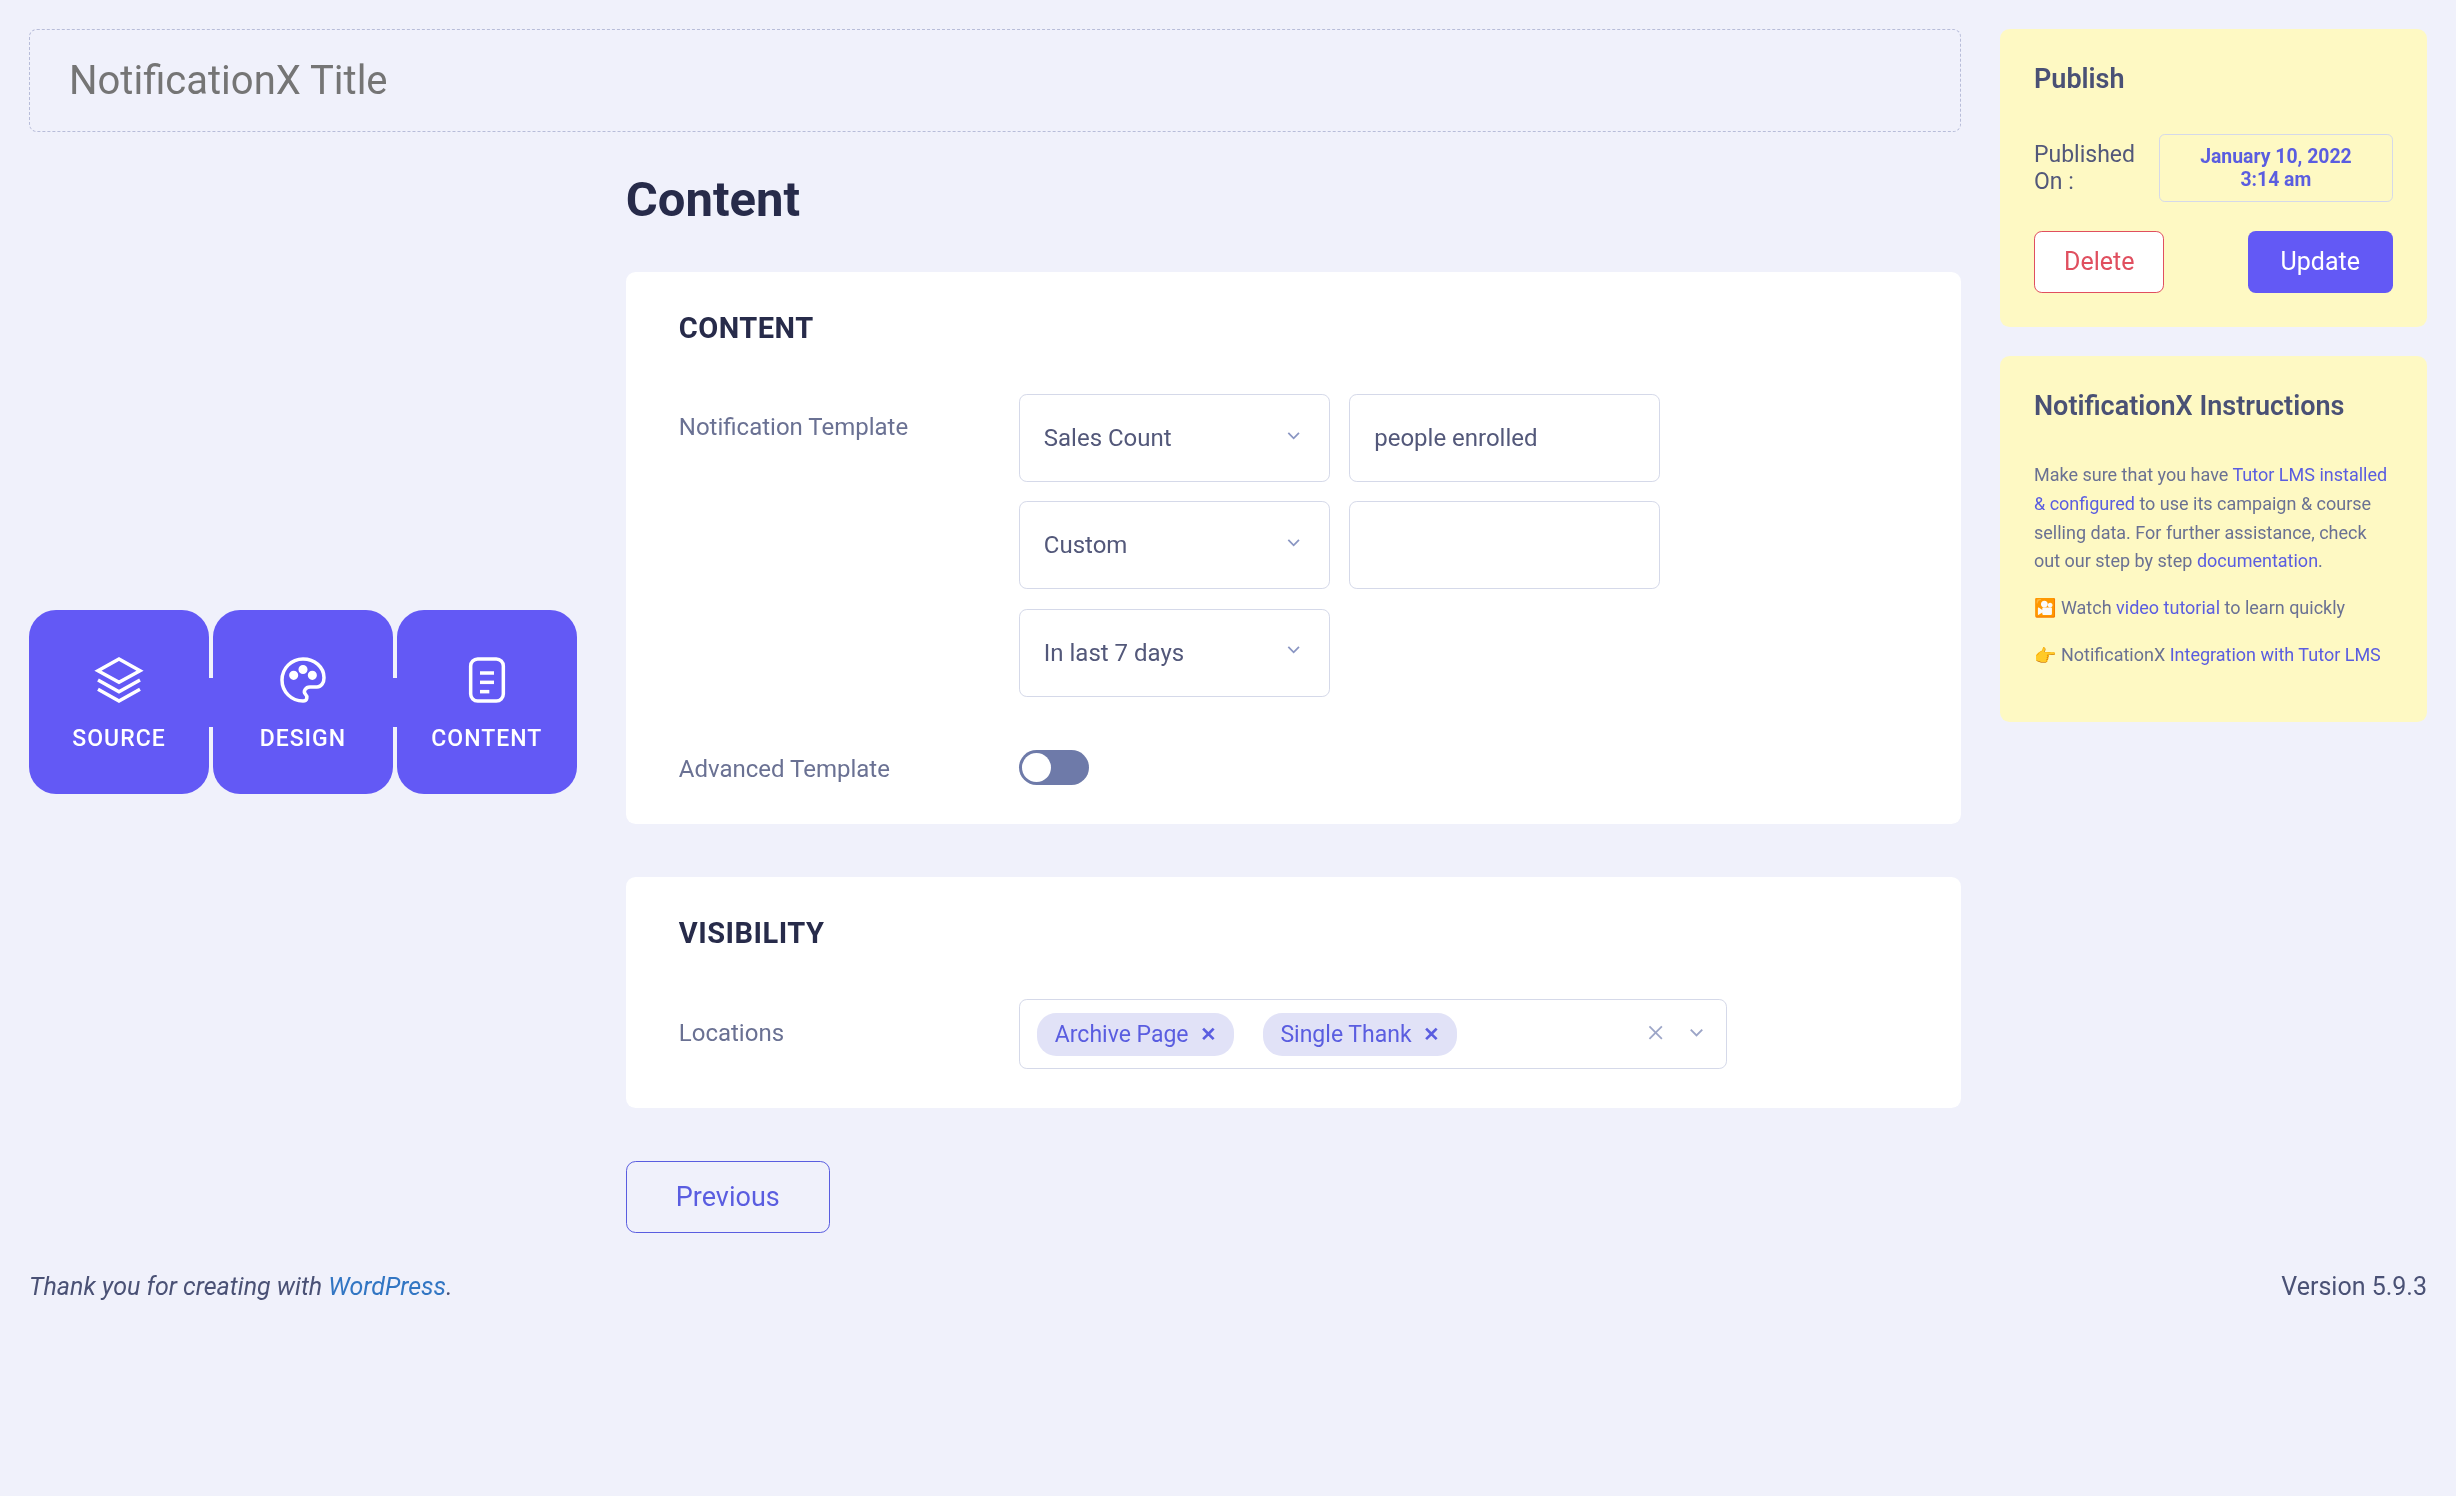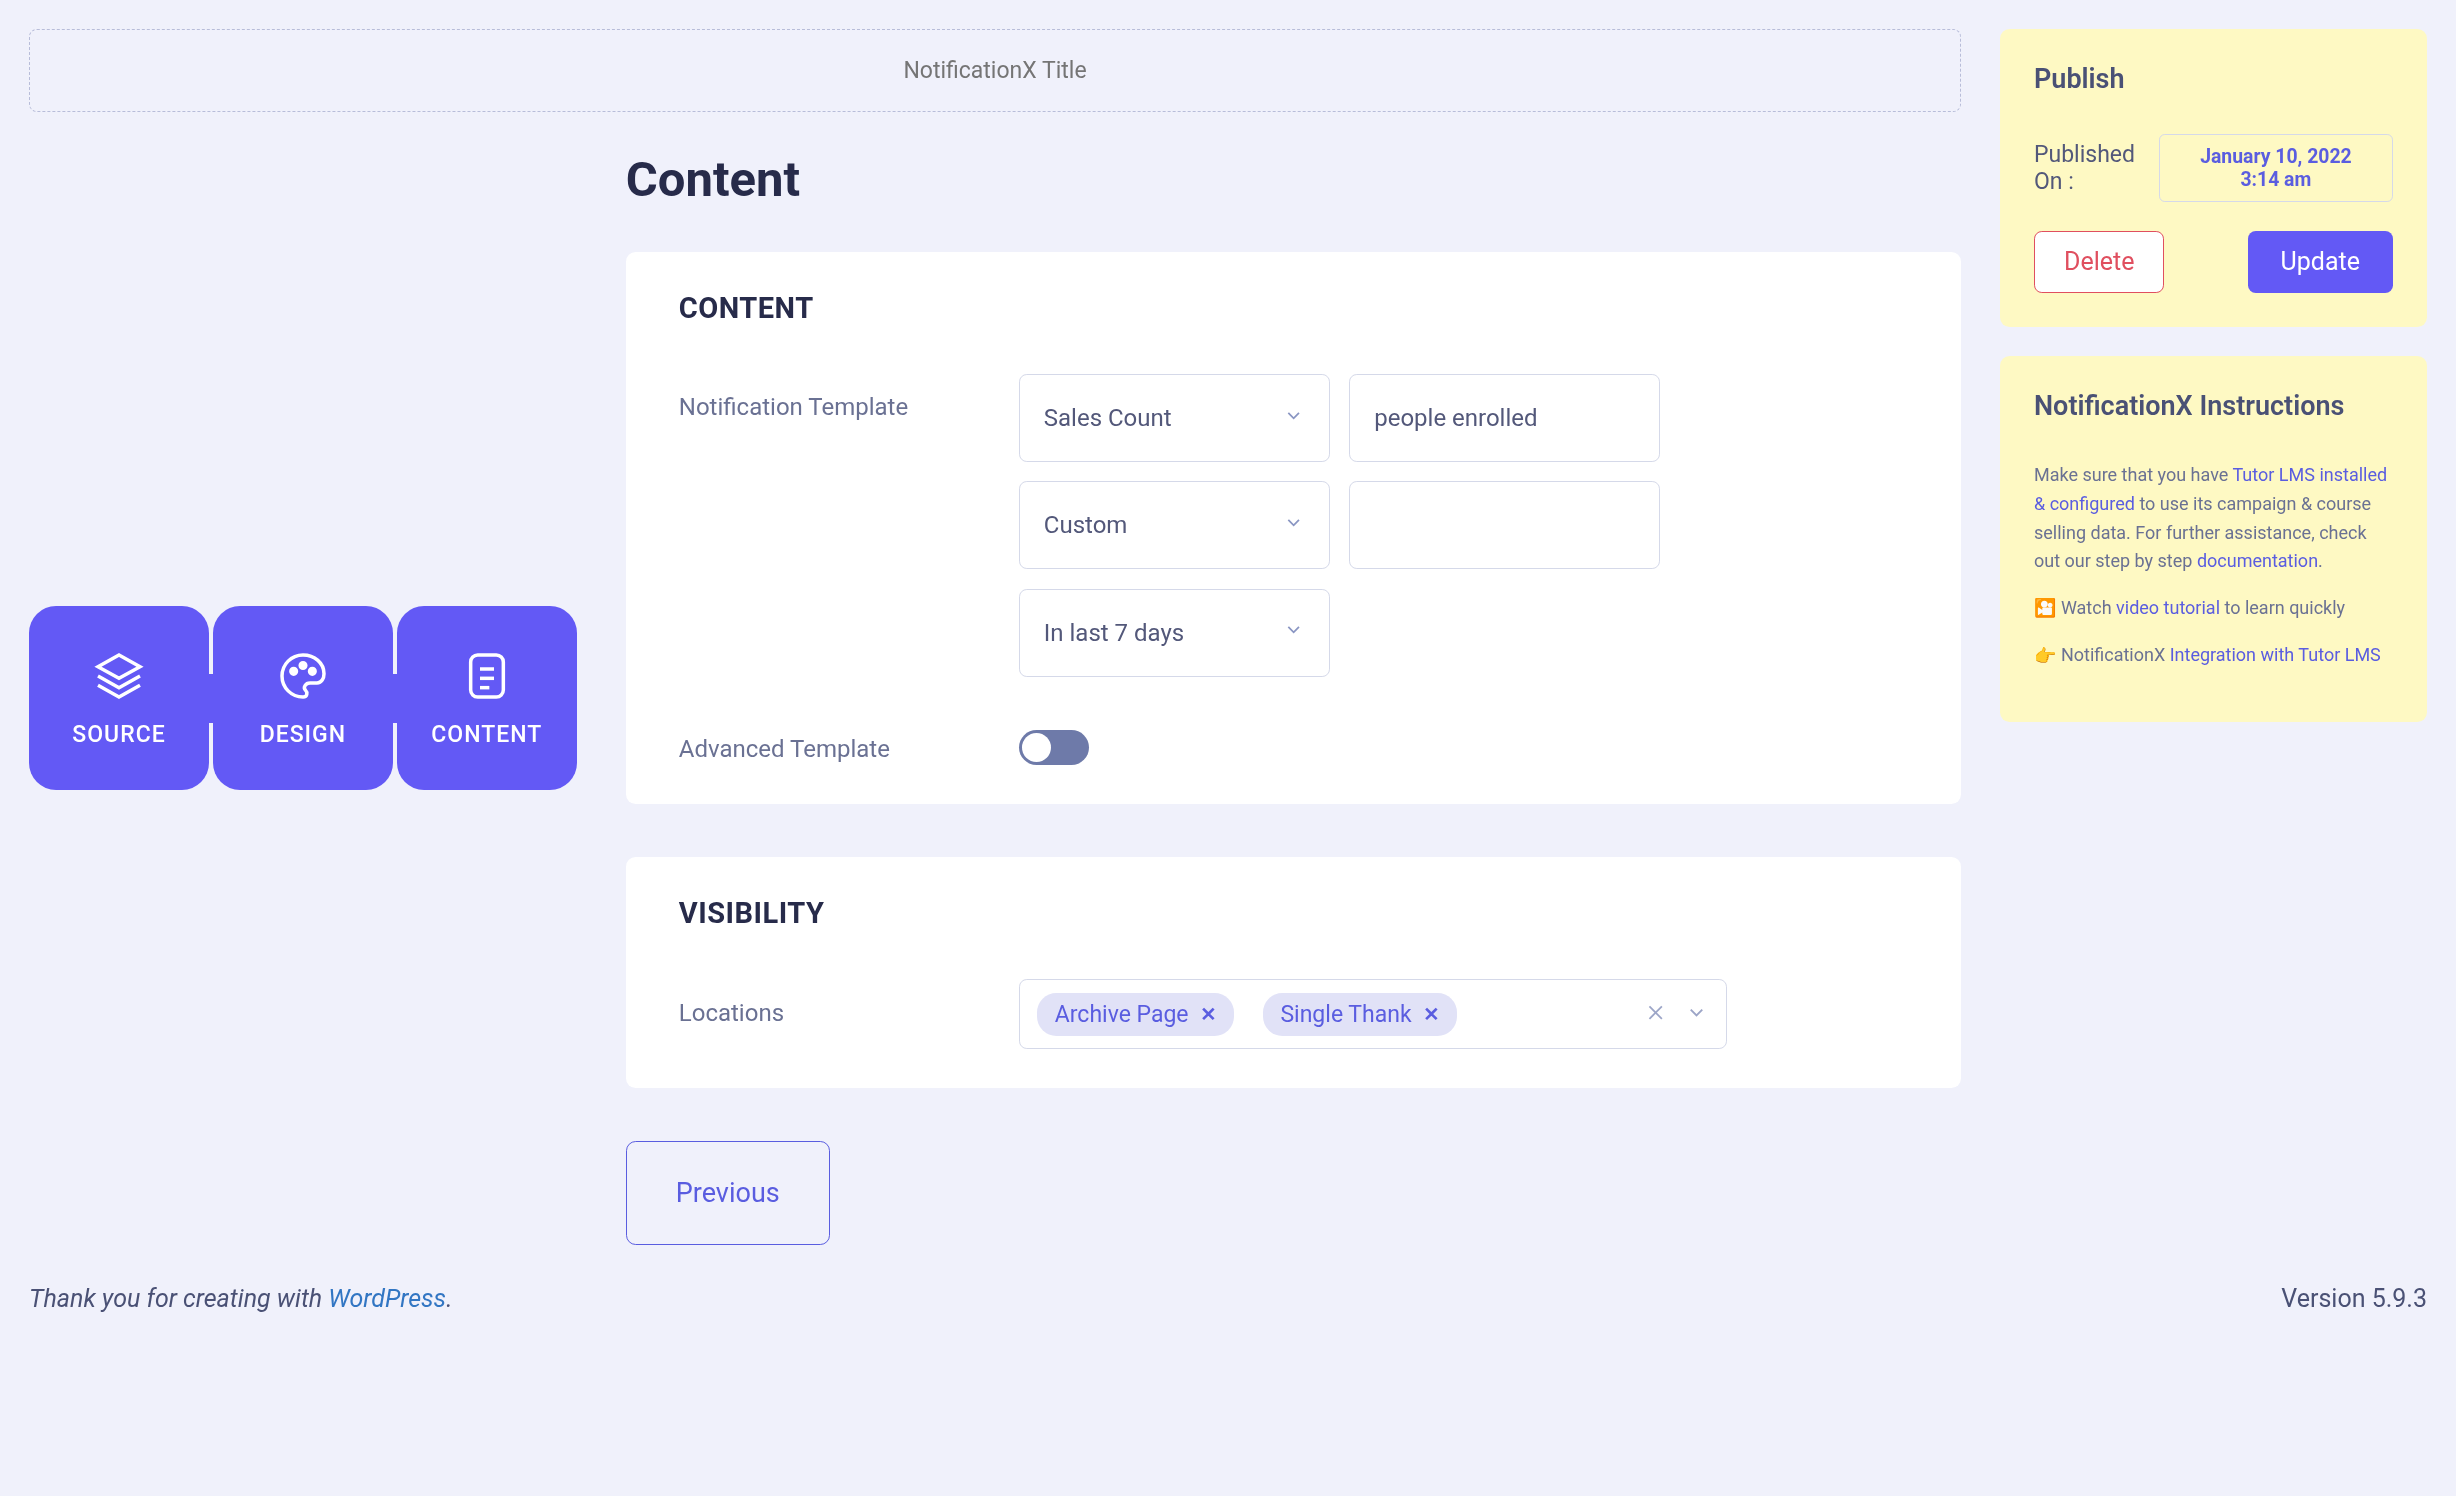--- a/index.html
+++ b/index.html
@@ -22,25 +22,24 @@
     }
     .right-column {
       width: 427px;
       flex-shrink: 0;
     }
     .title-input {
       width: 100%;
       border: 1.9px dashed #b8bdd9;
       border-radius: 7.8px;
       padding: 27px 39px;
-      font-size: 23px;
+      font-size: 40px;
       color: #8b5cf6;
       background: transparent;
       outline: none;
-      text-align: center;
     }
     .content-area {
       display: flex;
       gap: 49px;
       margin-top: 39px;
     }
     .step-nav {
       display: flex;
       align-items: center;
       gap: 0;
@@ -184,21 +183,21 @@
       display: flex;
       align-items: center;
       gap: 19.4px;
       color: #9ca5c7;
     }
     .btn-previous {
       border: 1.9px solid #5a5de0;
       background: transparent;
       color: #5a5de0;
       font-size: 27px;
-      padding: 35px 49px;
+      padding: 19px 49px;
       border-radius: 9.7px;
       cursor: pointer;
     }
     .sidebar-card {
       background: #fef9c3;
       border-radius: 9.7px;
       padding: 34px 34px;
       margin-bottom: 29px;
     }
     .sidebar-title {

